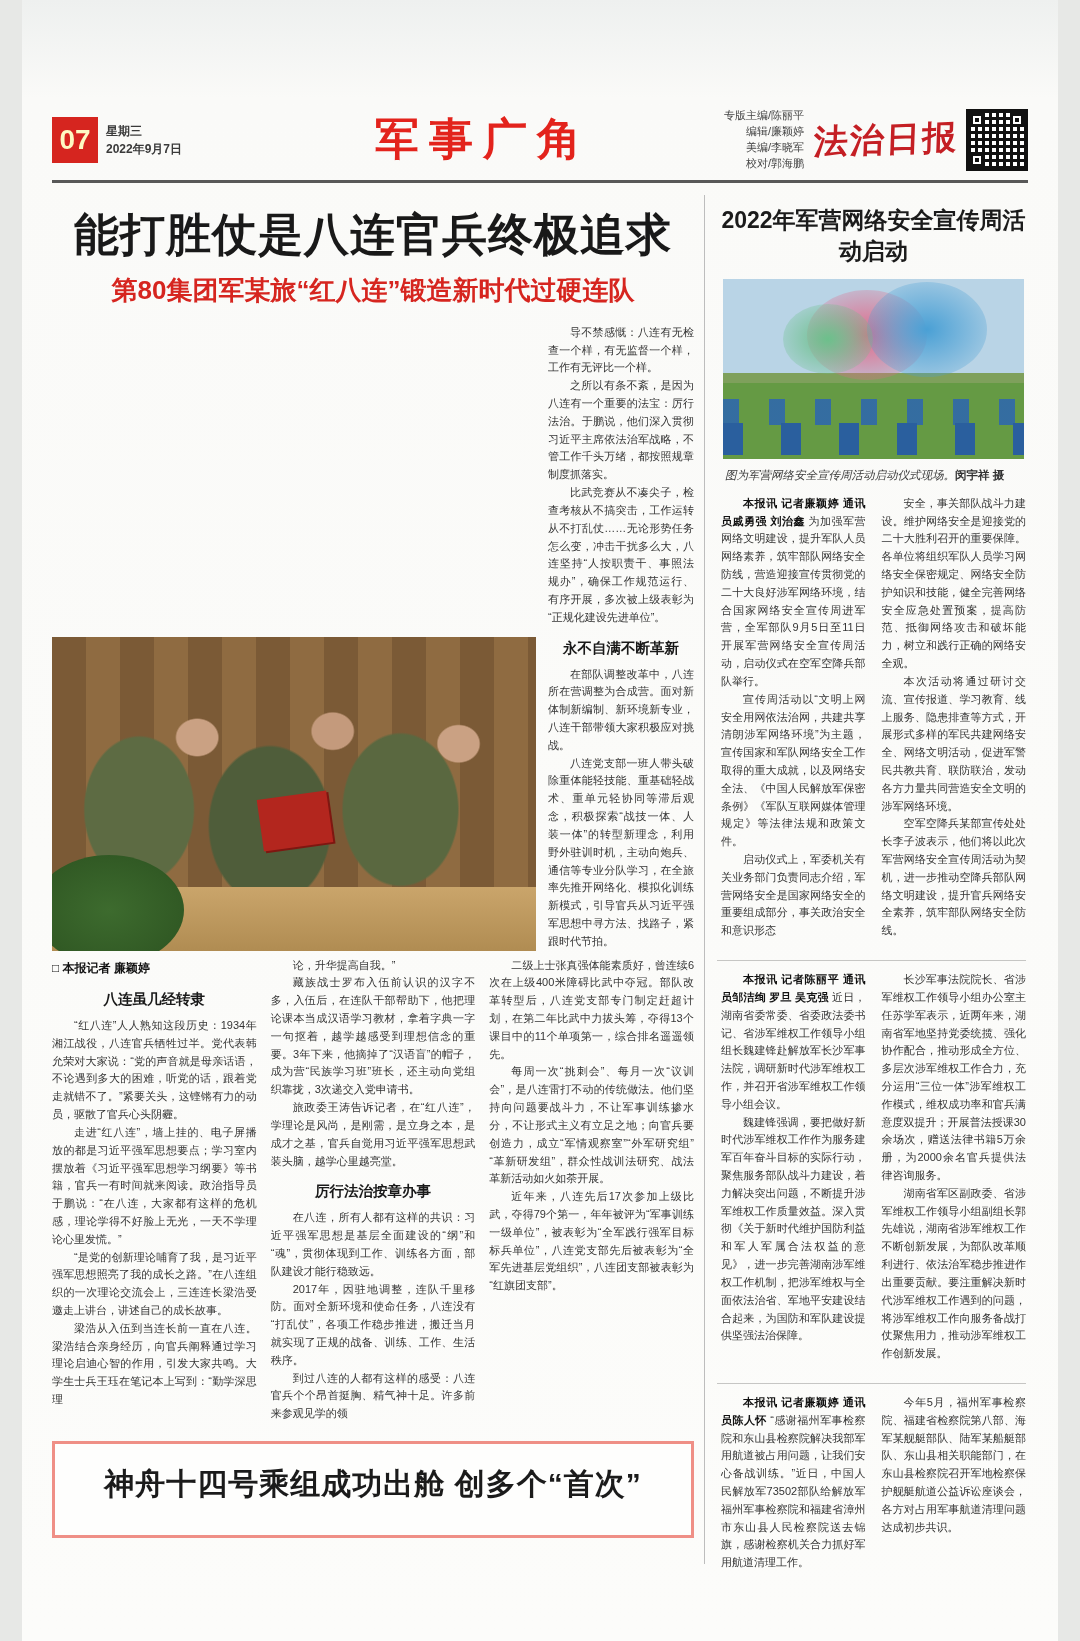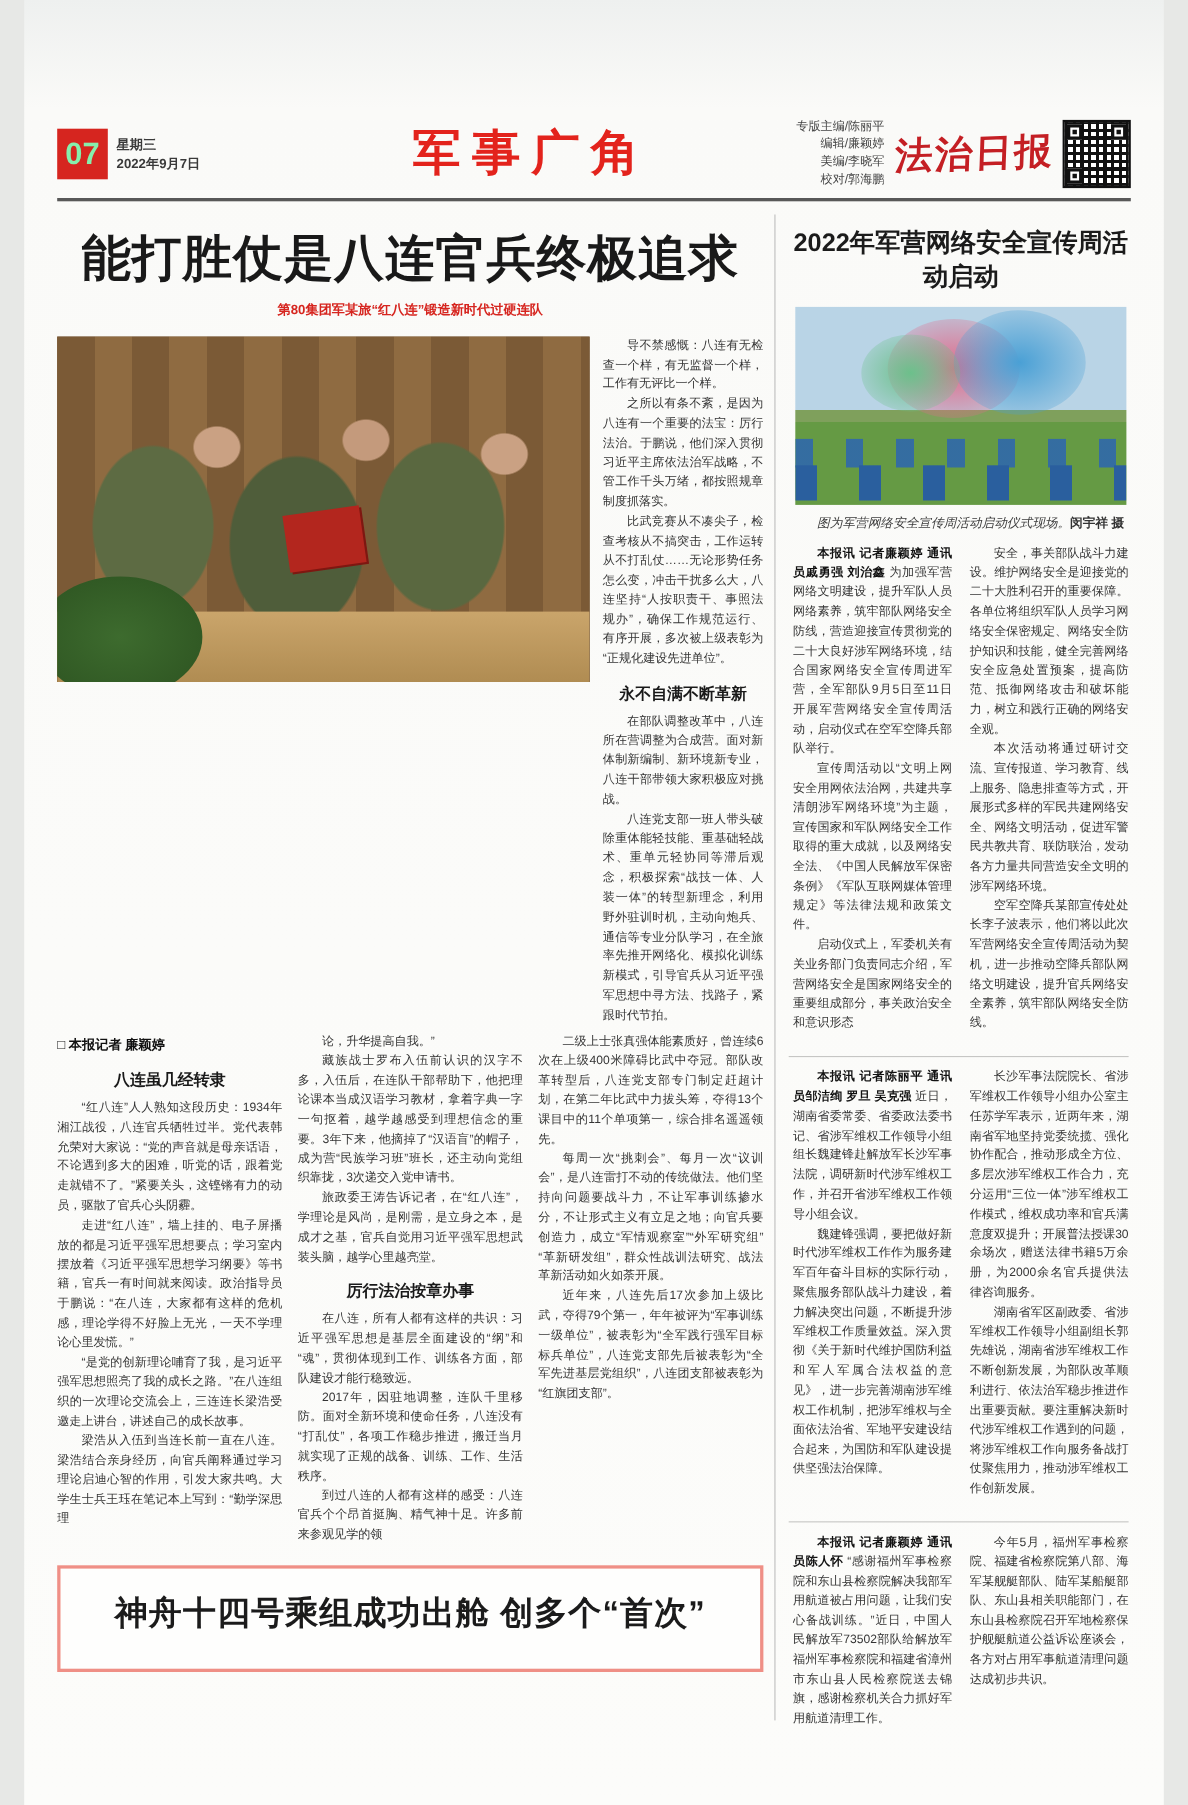--- a/index.html
+++ b/index.html
@@ -8,21 +8,21 @@
     background:#e7e8e6;
     font-family:"Liberation Sans",sans-serif;color:#2e2e2e;
   }
   .page{
     position:absolute;left:22px;top:0;width:1036px;height:1641px;
     background:linear-gradient(180deg,#eef0ef 0%,#fafaf8 6%,#fcfcfa 100%);
   }
   
   .header{display:flex;align-items:center;margin:108px 30px 0 30px;}
   .pagenum-box{
-    width:46px;height:46px;background:#d6251f;color:#86efac;
+    width:46px;height:46px;background:#d6251f;color:#fef9c3;
     font-size:28px;font-weight:800;display:flex;align-items:center;justify-content:center;
   }
   .dateblock{margin-left:8px;font-size:12px;line-height:1.5;color:#3a3a3a;font-weight:700;}
   .section-title{
     flex:1;text-align:center;font-size:44px;font-weight:800;color:#e3231c;
     letter-spacing:10px;padding-left:60px;
   }
   .credits{font-size:11px;line-height:1.45;text-align:right;color:#444;white-space:nowrap;}
   .masthead{
     font-family:"DejaVu Serif",serif;font-weight:800;color:#c41f24;
@@ -43,22 +43,22 @@
   .content{display:flex;margin:0 30px;align-items:stretch;}
   .main-col{width:642px;flex:none;}
   .vsep{width:1px;background:#bdbdbd;margin:12px 10px 14px 10px;}
   .side-col{flex:1;min-width:0;}
 
   
   h1.main-head{
     text-align:center;font-size:45px;font-weight:800;color:#191919;
     margin:22px 0 8px 0;letter-spacing:1px;
   }
-  .subtitle{text-align:center;color:#d6251f;font-size:12px;font-weight:700;margin:0 0 16px 0;}
-  .photo-row{display:flex;gap:12px;}
+  .subtitle{text-align:center;color:#d6251f;font-size:26px;font-weight:700;margin:0 0 16px 0;}
+  .photo-row{display:flex;gap:12px;align-items:flex-end;}
   .photo-main{
     width:484px;height:314px;flex:none;position:relative;overflow:hidden;
     background:
       radial-gradient(90px 120px at 18% 55%,#5d6b43 0 60%,transparent 62%),
       radial-gradient(100px 130px at 45% 60%,#4f5d3a 0 60%,transparent 62%),
       radial-gradient(95px 125px at 72% 55%,#5a6840 0 60%,transparent 62%),
       radial-gradient(34px 30px at 30% 32%,#caa183 0 60%,transparent 65%),
       radial-gradient(34px 30px at 58% 30%,#c49a7c 0 60%,transparent 65%),
       radial-gradient(34px 30px at 84% 34%,#caa183 0 60%,transparent 65%),
       repeating-linear-gradient(90deg,#7b5a36 0 34px,#8f6b41 34px 68px),
@@ -96,21 +96,21 @@
   }
   .sb-photo .smoke1{position:absolute;left:28%;top:6%;width:120px;height:90px;border-radius:50%;background:radial-gradient(#e06a8a,rgba(224,106,138,0));}
   .sb-photo .smoke2{position:absolute;left:48%;top:2%;width:120px;height:95px;border-radius:50%;background:radial-gradient(#4aa0d5,rgba(74,160,213,0));}
   .sb-photo .smoke3{position:absolute;left:20%;top:14%;width:90px;height:70px;border-radius:50%;background:radial-gradient(#6cc08b,rgba(108,192,139,0));}
   .sb-photo .podiums1,.sb-photo .podiums2{
     position:absolute;left:0;right:0;height:26px;
     background:repeating-linear-gradient(90deg,#2f68ab 0 16px,transparent 16px 46px);
   }
   .sb-photo .podiums1{bottom:34px;opacity:.9}
   .sb-photo .podiums2{bottom:4px;height:32px;background:repeating-linear-gradient(90deg,#2a5f9e 0 20px,transparent 20px 58px);}
-  .sb-caption-row{display:flex;justify-content:flex-end;align-items:baseline;margin:9px 4px 12px 4px;}
+  .sb-caption-row{display:flex;justify-content:flex-start;align-items:baseline;margin:9px 4px 12px 4px;}
   .sb-caption{font-family:"DejaVu Serif",serif;font-style:italic;font-size:11.5px;color:#3c3c3c;}
   .sb-cols{display:flex;gap:16px;margin-top:4px;}
   .sb-col{flex:1;min-width:0;font-size:11px;}
   hr.sb-rule{border:none;border-top:1px solid #c6c6c4;margin:14px 2px 2px 2px;}
 </style>
 </head>
 <body>
 
 <div class="page">
 

